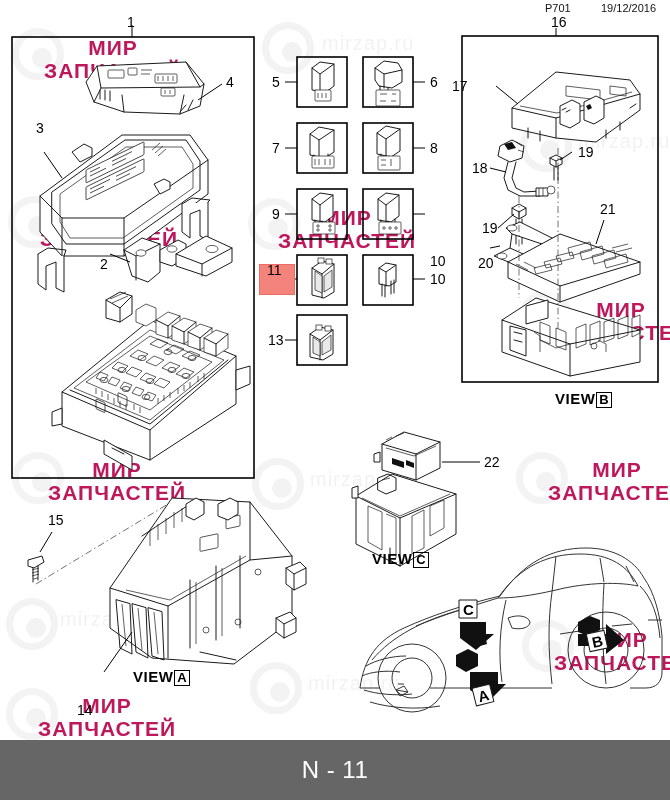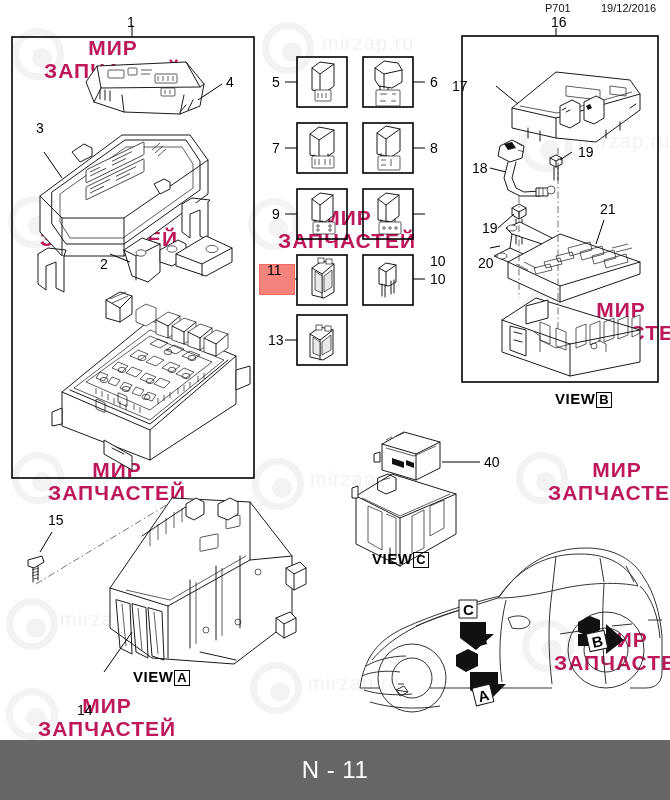--- a/index.html
+++ b/index.html
@@ -591,21 +591,21 @@
 <div class="lbl" style="left:267px;top:262px;z-index:5;">11</div>
 <div class="lbl" style="left:430px;top:271px;">10</div>
 <div class="lbl" style="left:268px;top:332px;text-align:right;">13</div>
 
 <div class="lbl" style="left:452px;top:78px;">17</div>
 <div class="lbl" style="left:472px;top:160px;">18</div>
 <div class="lbl" style="left:578px;top:144px;">19</div>
 <div class="lbl" style="left:482px;top:220px;">19</div>
 <div class="lbl" style="left:478px;top:255px;">20</div>
 <div class="lbl" style="left:600px;top:201px;">21</div>
-<div class="lbl" style="left:484px;top:454px;">40</div>
+<div class="lbl" style="left:484px;top:454px;">22</div>
 <div class="lbl" style="left:48px;top:512px;">15</div>
 <div class="lbl" style="left:77px;top:664px;margin-top:38px;">14</div>
 
 <div class="viewlbl" style="left:530px;top:390px;margin-left:25px;">
   <span>VIEW</span><b>B</b>
 </div>
 <div class="viewlbl" style="left:372px;top:550px;">
   <span>VIEW</span><b>C</b>
 </div>
 <div class="viewlbl" style="left:133px;top:668px;">

